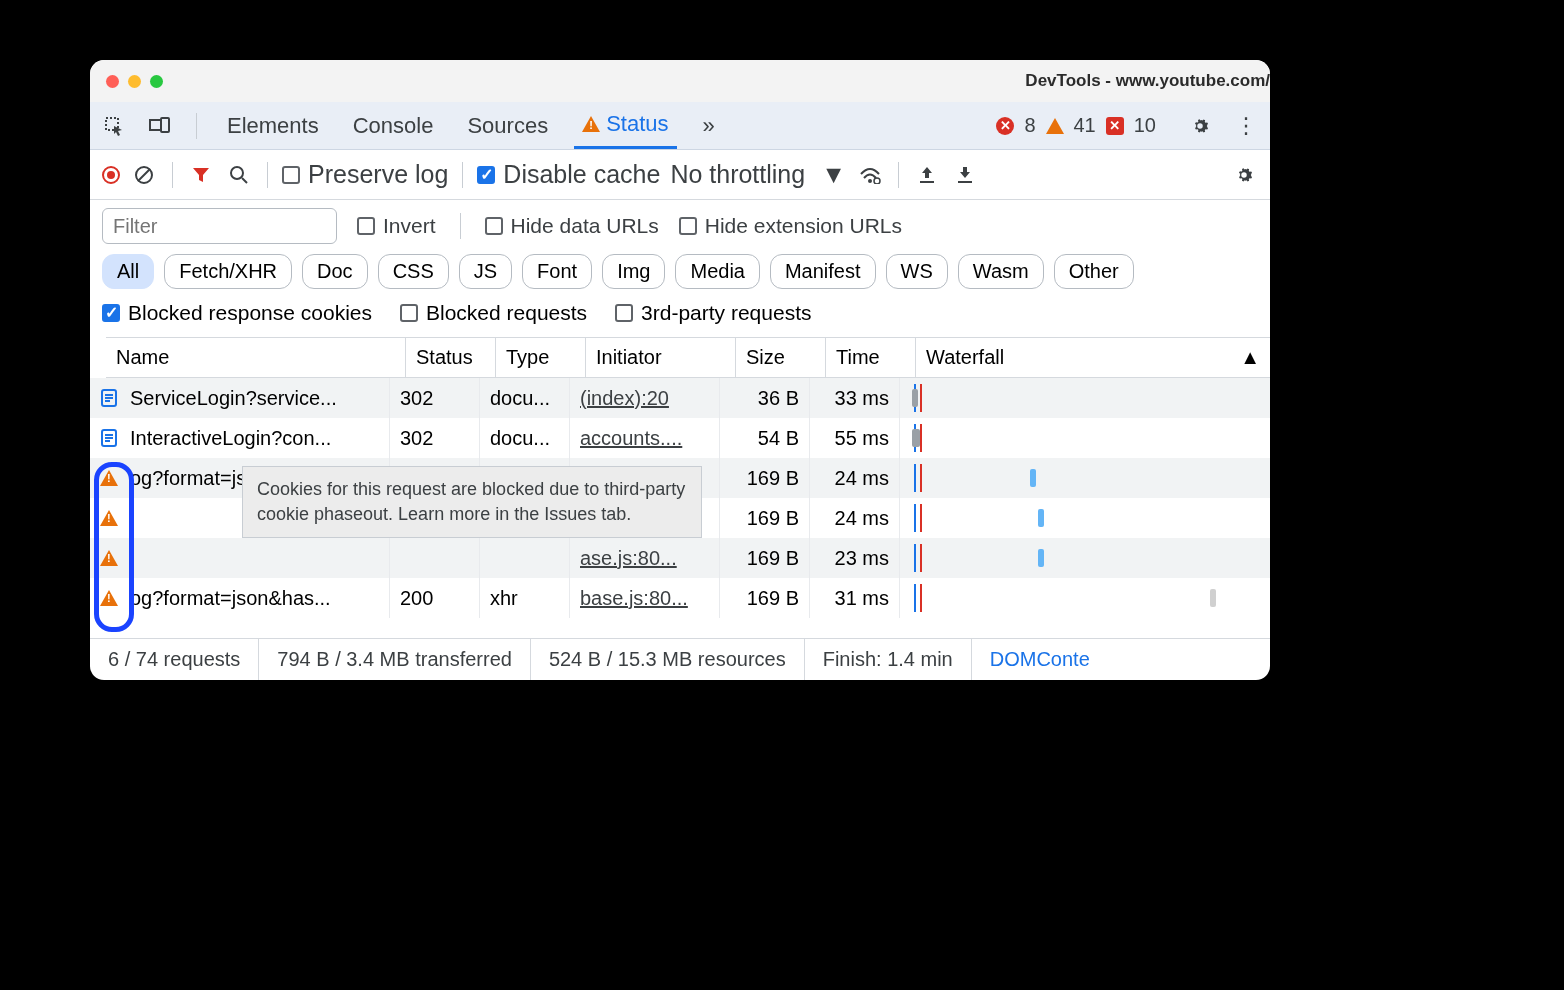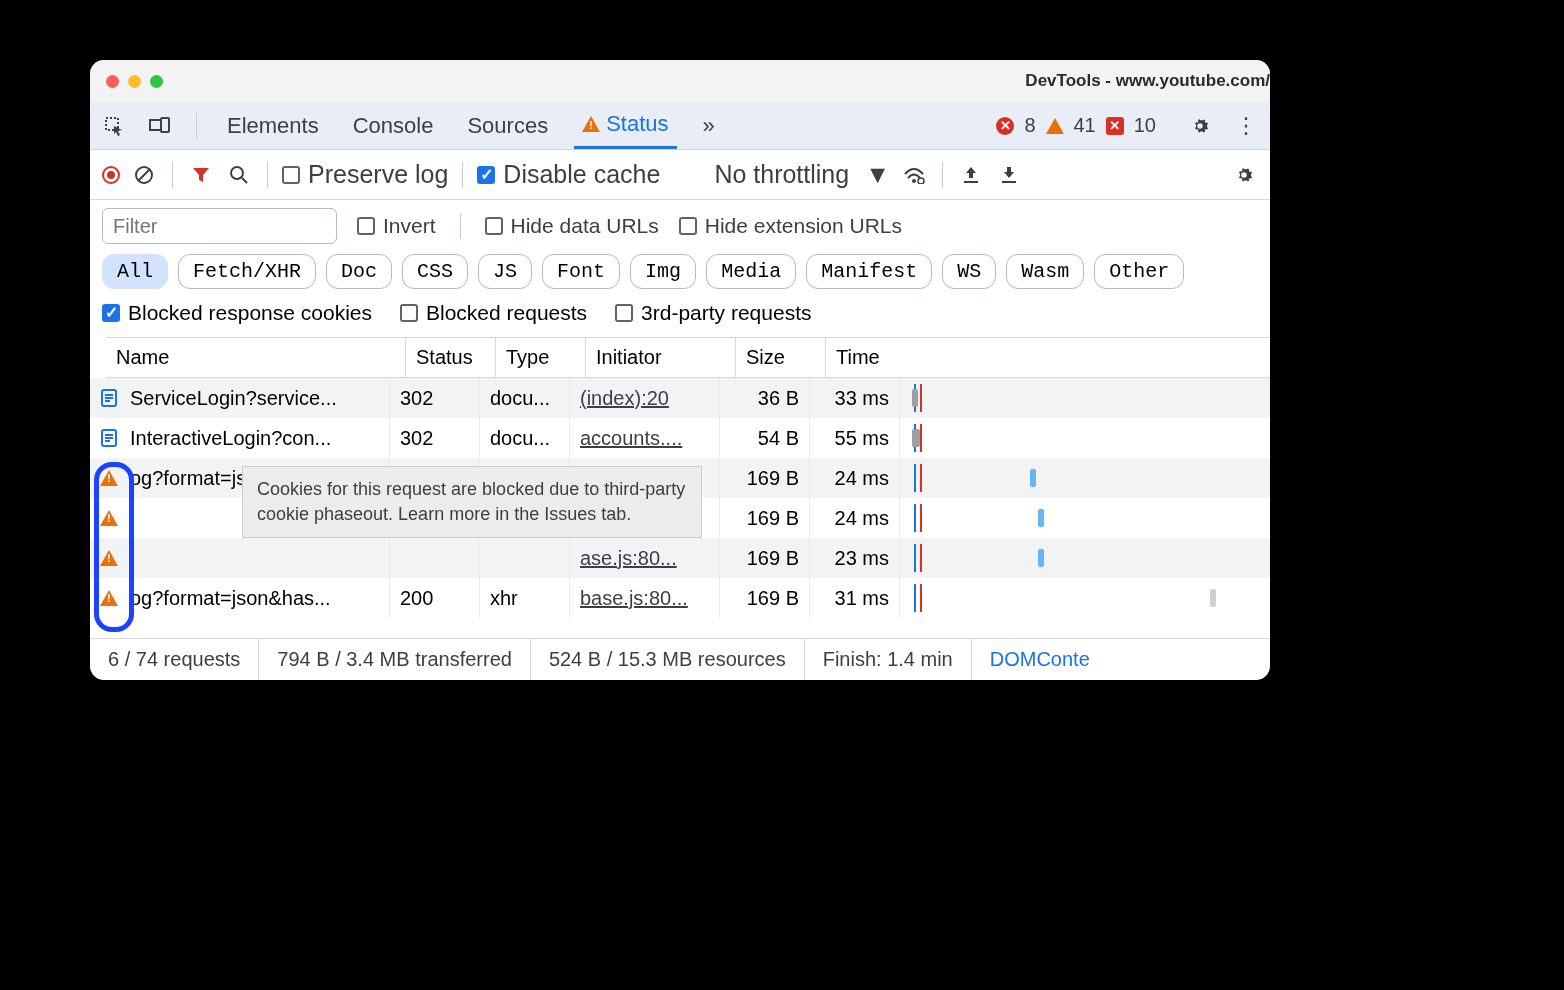--- a/index.html
+++ b/index.html
@@ -69,25 +69,25 @@
   color:#3c4043;
 }
 .vsep{width:1px;height:26px;background:#c8cdd3;margin:0 4px;}
 .rec-btn{width:18px;height:18px;border:2px solid #d93025;border-radius:50%;display:flex;align-items:center;justify-content:center;}
 .rec-btn::after{content:"";width:8px;height:8px;background:#d93025;border-radius:50%;}
 .funnel{color:#d93025;}
 .chk{width:18px;height:18px;border:2px solid #5f6368;border-radius:3px;flex-shrink:0;}
 .chk.checked{background:#1a73e8;border-color:#1a73e8;position:relative;}
 .chk.checked::after{content:"✓";color:#fff;position:absolute;left:1px;top:-3px;font-size:16px;font-weight:bold;}
 .chk-row{display:flex;align-items:center;gap:8px;}
-.dropdown{display:flex;align-items:center;gap:16px;margin-left:44px;}
+.dropdown{display:flex;align-items:center;gap:16px;}
 .filterbar{padding:8px 12px 4px; display:flex; align-items:center; gap:20px; font-size:21px; color:#3c4043;}
 .filter-input{width:235px;height:36px;border:1px solid #b5bbc2;border-radius:6px;padding:0 10px;font-size:20px;color:#777;}
 .chipbar{padding:6px 12px; display:flex; gap:10px; flex-wrap:wrap;}
-.chip{border:1px solid #b5bbc2;border-radius:12px;padding:5px 14px;font-size:20px;cursor:pointer;font-family:Liberation Mono, monospace;}
+.chip{border:1px solid #b5bbc2;border-radius:12px;padding:5px 14px;font-size:20px;cursor:pointer;}
 .chip.active{background:#d3e3fd;border-color:#d3e3fd;}
 .filterbar2{padding:6px 12px 12px; display:flex; gap:28px; font-size:21px;}
 .table-header{display:grid;grid-template-columns:300px 90px 90px 150px 90px 90px 1fr;border-top:1px solid #d5d9de;border-bottom:1px solid #d5d9de;font-size:20px;margin-left:16px;}
 .th{padding:8px 10px;border-right:1px solid #d5d9de;display:flex;align-items:center;}
 .th:last-child{border-right:none;justify-content:space-between;}
 .table-body{min-height:260px;position:relative;}
 .row{display:grid;grid-template-columns:300px 90px 90px 150px 90px 90px 1fr;font-size:20px;height:40px;}
 .row:nth-child(odd){background:#f1f3f4;}
 .td{padding:6px 10px;border-right:1px solid #e8eaed;display:flex;align-items:center;white-space:nowrap;overflow:hidden;text-overflow:ellipsis;}
 .td:last-child{border-right:none;position:relative;}
@@ -272,20 +272,24 @@
       </div>
   </div>
 
   <div class="table-header">
     <div class="th">Name</div>
     <div class="th">Status</div>
     <div class="th">Type</div>
     <div class="th">Initiator</div>
     <div class="th">Size</div>
     <div class="th">Time</div>
+    <div class="th">
+        <span>Waterfall</span>
+        <span>▲</span>
+      </div>
   </div>
 
   <div class="table-body" id="tbody">
 
     <div class="row">
         <div class="td">
           <div class="name-cell">
             <svg class="doc-ico" viewBox="0 0 18 18">
               <rect x="2" y="1" width="14" height="16" rx="2" fill="none" stroke="#1a73e8" stroke-width="2"></rect>
               <line x1="5" y1="6" x2="13" y2="6" stroke="#1a73e8" stroke-width="2"></line>

